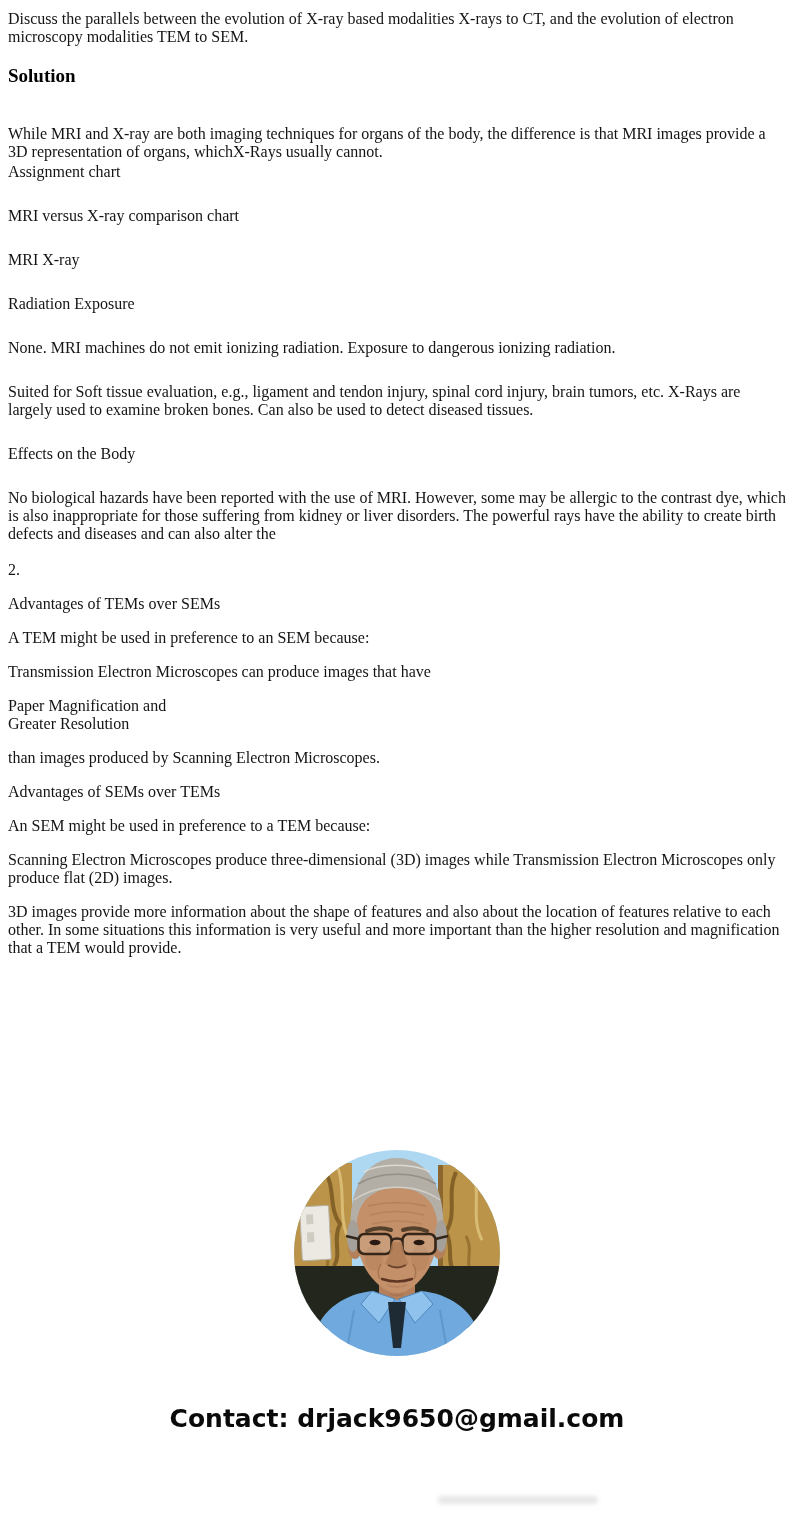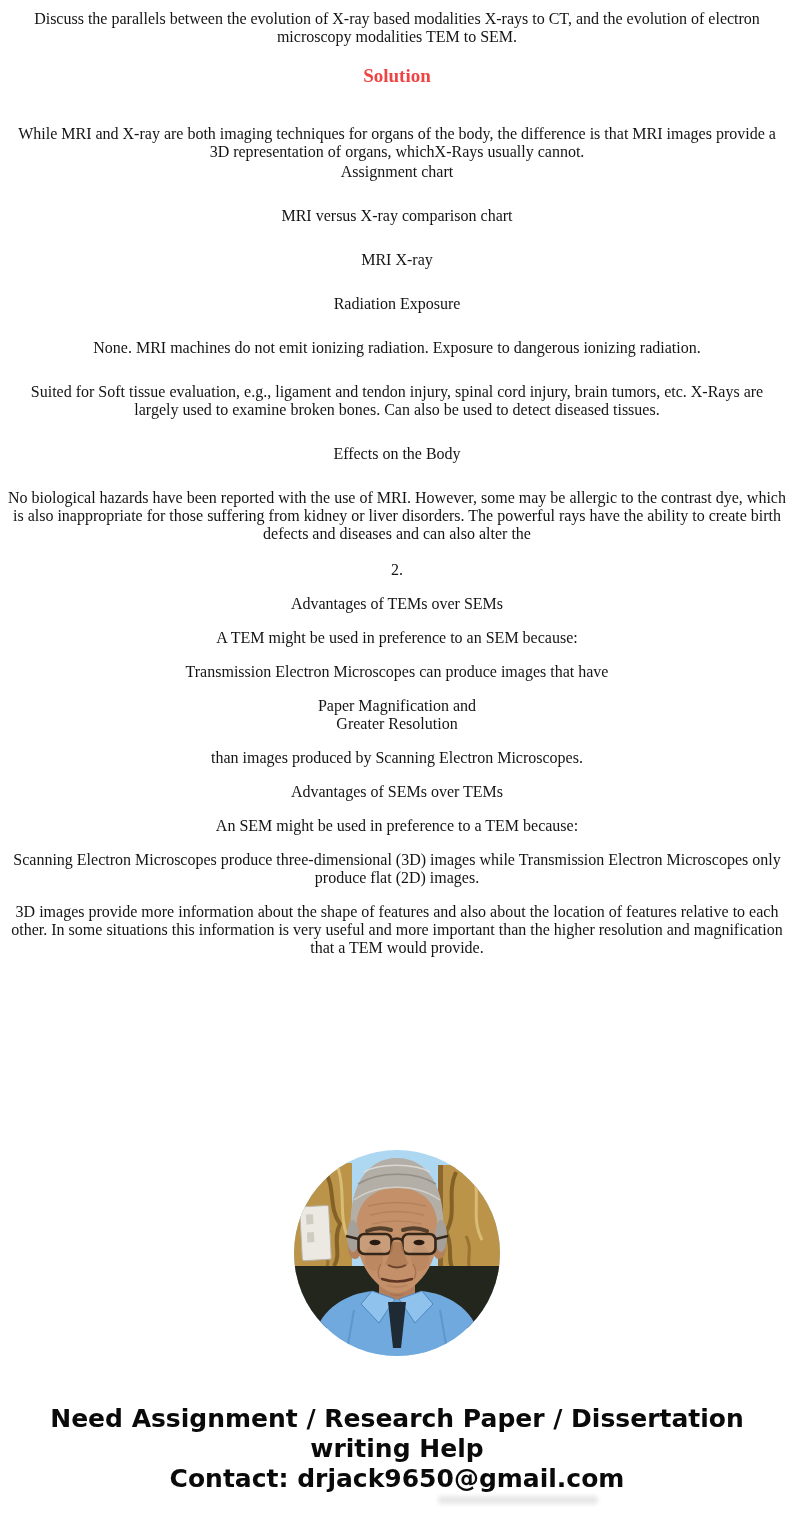--- a/index.html
+++ b/index.html
@@ -2,29 +2,29 @@
 <html><head>
 <meta charset="utf-8">
 <style>
   html,body{margin:0;padding:0;}
   body{
     width:794px;height:1523px;position:relative;overflow:hidden;
     background:#ffffff;
     font-family:"Liberation Serif", serif;
     color:#141414;
   }
-  .content{padding:10px 8px 0 8px;text-align:center;}
+  .content{padding:10px 8px 0 8px;}
   .para{
     margin:0 0 16px 0;
     font-size:16px;line-height:18px;
   }
   .para.q{margin-bottom:19px;}
   h3.heading{
     font-size:19px;line-height:22px;font-weight:bold;
-    margin:0 0 38px 0;color:#ef4444;
+    margin:0 0 38px 0;color:#000000;
   }
   .para.intro{margin-bottom:2px;}
   .block{margin:0 0 18px 0;font-size:16px;line-height:18px;}
   .block div{min-height:18px;margin-top:26px;}
   .two-line div{min-height:18px;}
   .avatar-wrap{
     position:absolute;top:1150px;left:50%;margin-left:-103px;
     width:206px;height:206px;
   }
   .promo{
@@ -164,17 +164,16 @@
       <path d="M119,114 Q124,122 120,129" stroke="#9a6a46" stroke-width="1.4" fill="none" opacity="0.7"></path>
 
       <path d="M88,129 Q103,134 118,129" stroke="#5e3423" stroke-width="2.4" fill="none" stroke-linecap="round"></path>
       <path d="M93,135 Q103,139 113,135" stroke="#b07a58" stroke-width="1.8" fill="none" opacity="0.6"></path>
       <path d="M96,144 Q103,147 110,144" stroke="#96664a" stroke-width="1.3" fill="none" opacity="0.5"></path>
     </g>
   </svg>
 </div>
 
 <div class="promo">
-  <div class="promo-title">Need Assignment / Research Paper / Dissertation writing Help</div>
   <div class="promo-contact">Contact: drjack9650@gmail.com</div>
 </div>
 
 <div class="smudge"></div>
 
 </body></html>

